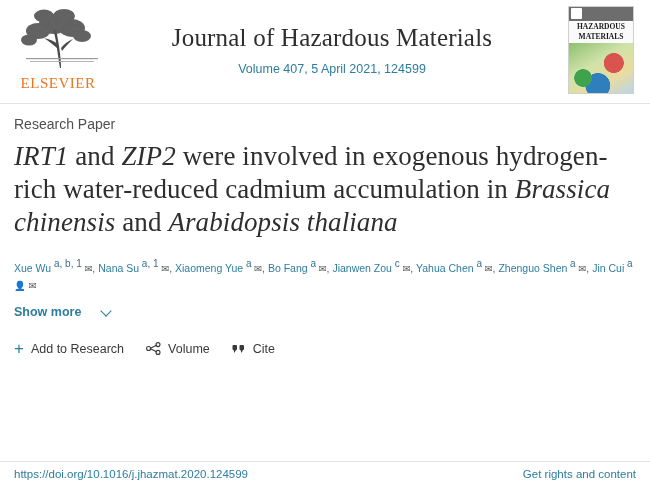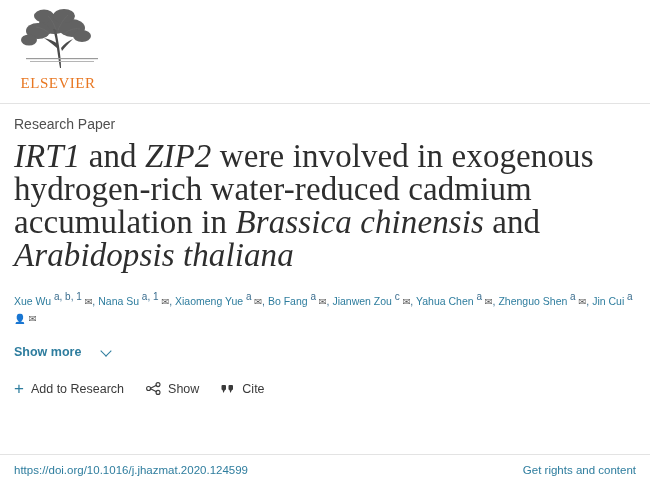--- a/index.html
+++ b/index.html
@@ -97,21 +97,21 @@
 
   .art-type {
     font-size: 14px;
     color: #4f4f4f;
     margin: 0 0 8px 0;
   }
 
   h1.title {
     font-family: "Liberation Serif", serif;
     font-weight: normal;
-    font-size: 33px;
+    font-size: 27px;
     line-height: 33px;
     color: #2e2e2e;
     margin: 0 0 16px 0;
     letter-spacing: 0.1px;
   }
   h1.title .it { font-style: italic; }
 
   .authors {
     font-size: 10.5px;
     line-height: 17px;
@@ -123,21 +123,21 @@
   .authors .env { color: #5a5a5a; font-size: 9.5px; }
   .authors .person { color: #5a5a5a; font-size: 9.5px; }
 
   .show-more {
     display: inline-flex;
     align-items: center;
     gap: 20px;
     color: #2e7d9e;
     font-size: 12.5px;
     font-weight: bold;
-    margin: 10px 0 0 0;
+    margin: 3px 0 0 0;
     cursor: pointer;
   }
   .chev {
     width: 11px; height: 11px;
     position: relative;
     display: inline-block;
   }
   .chev::before {
     content: "";
     position: absolute;
@@ -167,21 +167,21 @@
     line-height: 12px;
     color: #2e7d9e;
     font-weight: normal;
   }
   .share-ic, .cite-ic { display: inline-block; }
 
   
   .footer {
     position: absolute;
     left: 0; right: 0; bottom: 0;
-    height: 31px;
+    height: 24px;
     border-top: 1px solid #e3e3e3;
     display: flex;
     align-items: center;
     justify-content: space-between;
     padding: 0 14px;
     font-size: 11.5px;
   }
   .doi { color: #2e7d9e; text-decoration: none; }
   .rights { color: #2e7d9e; text-decoration: none; }
 </style>
@@ -213,21 +213,35 @@
           <path d="M44 30 C48 26 54 24 60 25"></path>
           <path d="M36 26 C34 20 32 16 28 12"></path>
           <path d="M38 26 C41 19 44 15 48 11"></path>
         </g>
         <rect x="6" y="54" width="72" height="1.2" fill="#9a9a9a"></rect>
         <rect x="10" y="57" width="64" height="1" fill="#b5b5b5"></rect>
       </svg>
       <div class="elsevier-word">ELSEVIER</div>
     </div>
 
-
+    <div class="journal-block">
+      <div class="journal-title">Journal of Hazardous Materials</div>
+      <div class="journal-issue">
+        <a class="lnk" href="#">Volume 407</a><span>, 5 April 2021, 124599</span>
+      </div>
+    </div>
+
+    <div class="cover">
+      <div class="cover-top">
+        <span class="cover-els"></span>
+      </div>
+      <div class="cover-title">HAZARDOUS</div>
+      <div class="cover-title" style="padding-top:0">MATERIALS</div>
+      <div class="cover-art"></div>
+    </div>
   </div>
 
   <div class="content">
 
     <div class="art-type">Research Paper</div>
 
     <h1 class="title"><span class="it">IRT1</span><span> and </span><span class="it">ZIP2</span><span> were involved in exogenous hydrogen-rich water-reduced cadmium accumulation in </span><span class="it">Brassica chinensis</span><span> and </span><span class="it">Arabidopsis thaliana</span></h1>
 
     <div class="authors"><span class="au">Xue Wu</span><span class="sup"> a, b, 1</span><span class="env"> ✉</span><span>, </span><span class="au">Nana Su</span><span class="sup"> a, 1</span><span class="env"> ✉</span><span>, </span><span class="au">Xiaomeng Yue</span><span class="sup"> a</span><span class="env"> ✉</span><span>, </span><span class="au">Bo Fang</span><span class="sup"> a</span><span class="env"> ✉</span><span>, </span><span class="au">Jianwen Zou</span><span class="sup"> c</span><span class="env"> ✉</span><span>, </span><span class="au">Yahua Chen</span><span class="sup"> a</span><span class="env"> ✉</span><span>, </span><span class="au">Zhenguo Shen</span><span class="sup"> a</span><span class="env"> ✉</span><span>, </span><span class="au">Jin Cui</span><span class="sup"> a</span><span class="person"> 👤</span><span class="env"> ✉</span></div>
 
@@ -248,21 +262,21 @@
           <g stroke="#3a3a3a" stroke-width="1.1" fill="none">
             <path d="M4 6.5 L11 3"></path>
             <path d="M4 6.5 L11 10"></path>
           </g>
           <g fill="none" stroke="#3a3a3a" stroke-width="1.1">
             <circle cx="2.6" cy="6.5" r="2"></circle>
             <circle cx="12" cy="2.6" r="2"></circle>
             <circle cx="12" cy="10.4" r="2"></circle>
           </g>
         </svg>
-        <span>Show</span>
+        <span>Volume</span>
       </div>
 
       <div class="action">
         <svg class="cite-ic" width="14" height="12" viewBox="0 0 14 12">
           <g fill="#3a3a3a">
             <rect x="0.5" y="2" width="4.5" height="5" rx="1"></rect>
             <rect x="7.5" y="2" width="4.5" height="5" rx="1"></rect>
             <path d="M1.5 7 L4 7 L2.4 10 Z"></path>
             <path d="M8.5 7 L11 7 L9.4 10 Z"></path>
           </g>

